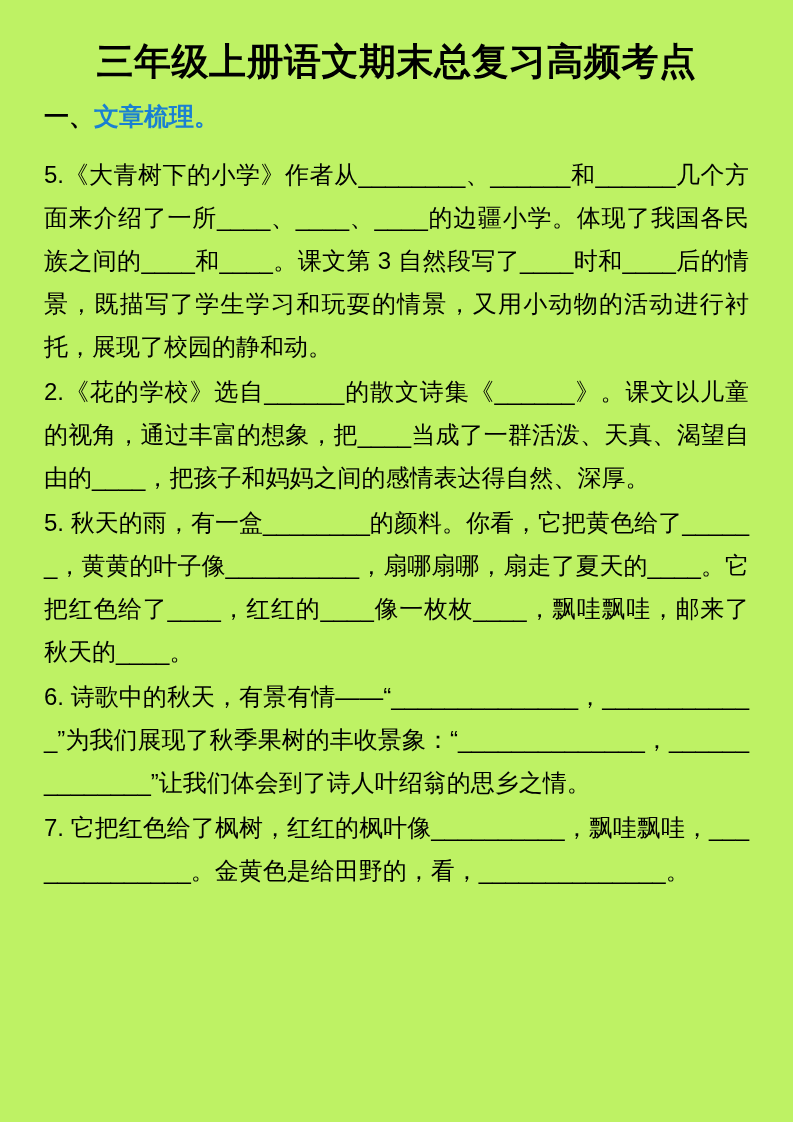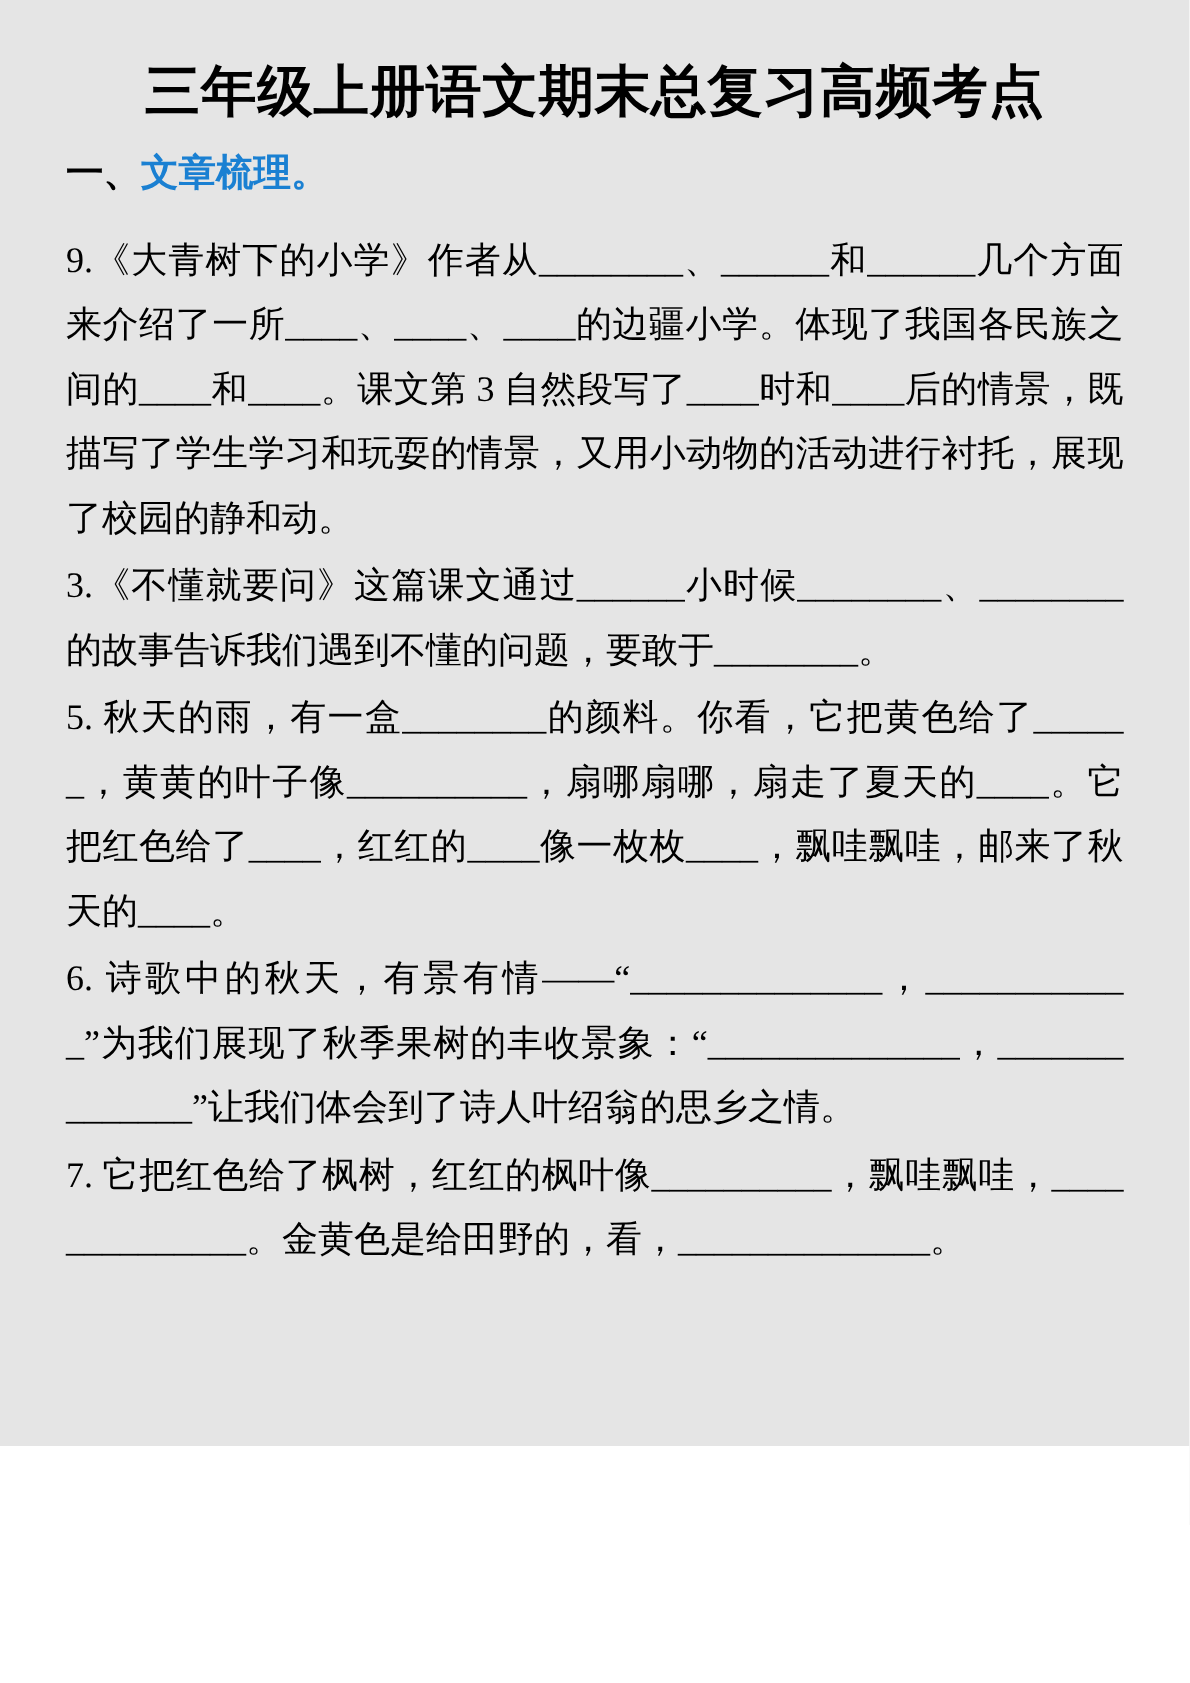--- a/index.html
+++ b/index.html
@@ -10,24 +10,23 @@
   body {
     width: 793px;
     height: 1122px;
     overflow: hidden;
     font-family: "Liberation Sans", sans-serif;
     color: #000000;
   }
   .page {
     box-sizing: border-box;
     width: 793px;
-    height: 964px;
+    height: 1122px;
     padding: 34px 44px 20px 44px;
-    background: #e5e5e5;
-    font-family: Liberation Serif, serif;
+    background: #bef264;
   }
   .title {
     margin: 6px 0 16px 0;
     text-align: center;
     font-size: 37px;
     font-weight: 900;
     line-height: 1.2;
     color: #000000;
     letter-spacing: 0.5px;
   }
@@ -61,19 +60,19 @@
 <div class="page">
 
   <h1 class="title">
     <span class="title-line">三年级上册语文期末总复习高频考点</span>
   </h1>
 
   <div class="section-header">
     <span class="section-number">一、</span><span class="section-heading">文章梳理。</span>
   </div>
 
-  <p class="item">9.《大青树下的小学》作者从________、______和______几个方面来介绍了一所____、____、____的边疆小学。体现了我国各民族之间的____和____。课文第 3 自然段写了____时和____后的情景，既描写了学生学习和玩耍的情景，又用小动物的活动进行衬托，展现了校园的静和动。</p>
-  <p class="item">3.《不懂就要问》这篇课文通过______小时候________、________的故事告诉我们遇到不懂的问题，要敢于________。</p>
+  <p class="item">5.《大青树下的小学》作者从________、______和______几个方面来介绍了一所____、____、____的边疆小学。体现了我国各民族之间的____和____。课文第 3 自然段写了____时和____后的情景，既描写了学生学习和玩耍的情景，又用小动物的活动进行衬托，展现了校园的静和动。</p>
+  <p class="item">2.《花的学校》选自______的散文诗集《______》。课文以儿童的视角，通过丰富的想象，把____当成了一群活泼、天真、渴望自由的____，把孩子和妈妈之间的感情表达得自然、深厚。</p>
   <p class="item">5. 秋天的雨，有一盒________的颜料。你看，它把黄色给了______，黄黄的叶子像__________，扇哪扇哪，扇走了夏天的____。它把红色给了____，红红的____像一枚枚____，飘哇飘哇，邮来了秋天的____。</p>
   <p class="item">6. 诗歌中的秋天，有景有情——“______________，____________”为我们展现了秋季果树的丰收景象：“______________，______________”让我们体会到了诗人叶绍翁的思乡之情。</p>
   <p class="item">7. 它把红色给了枫树，红红的枫叶像__________，飘哇飘哇，______________。金黄色是给田野的，看，______________。</p>
 
 </div>
 
 </body></html>

